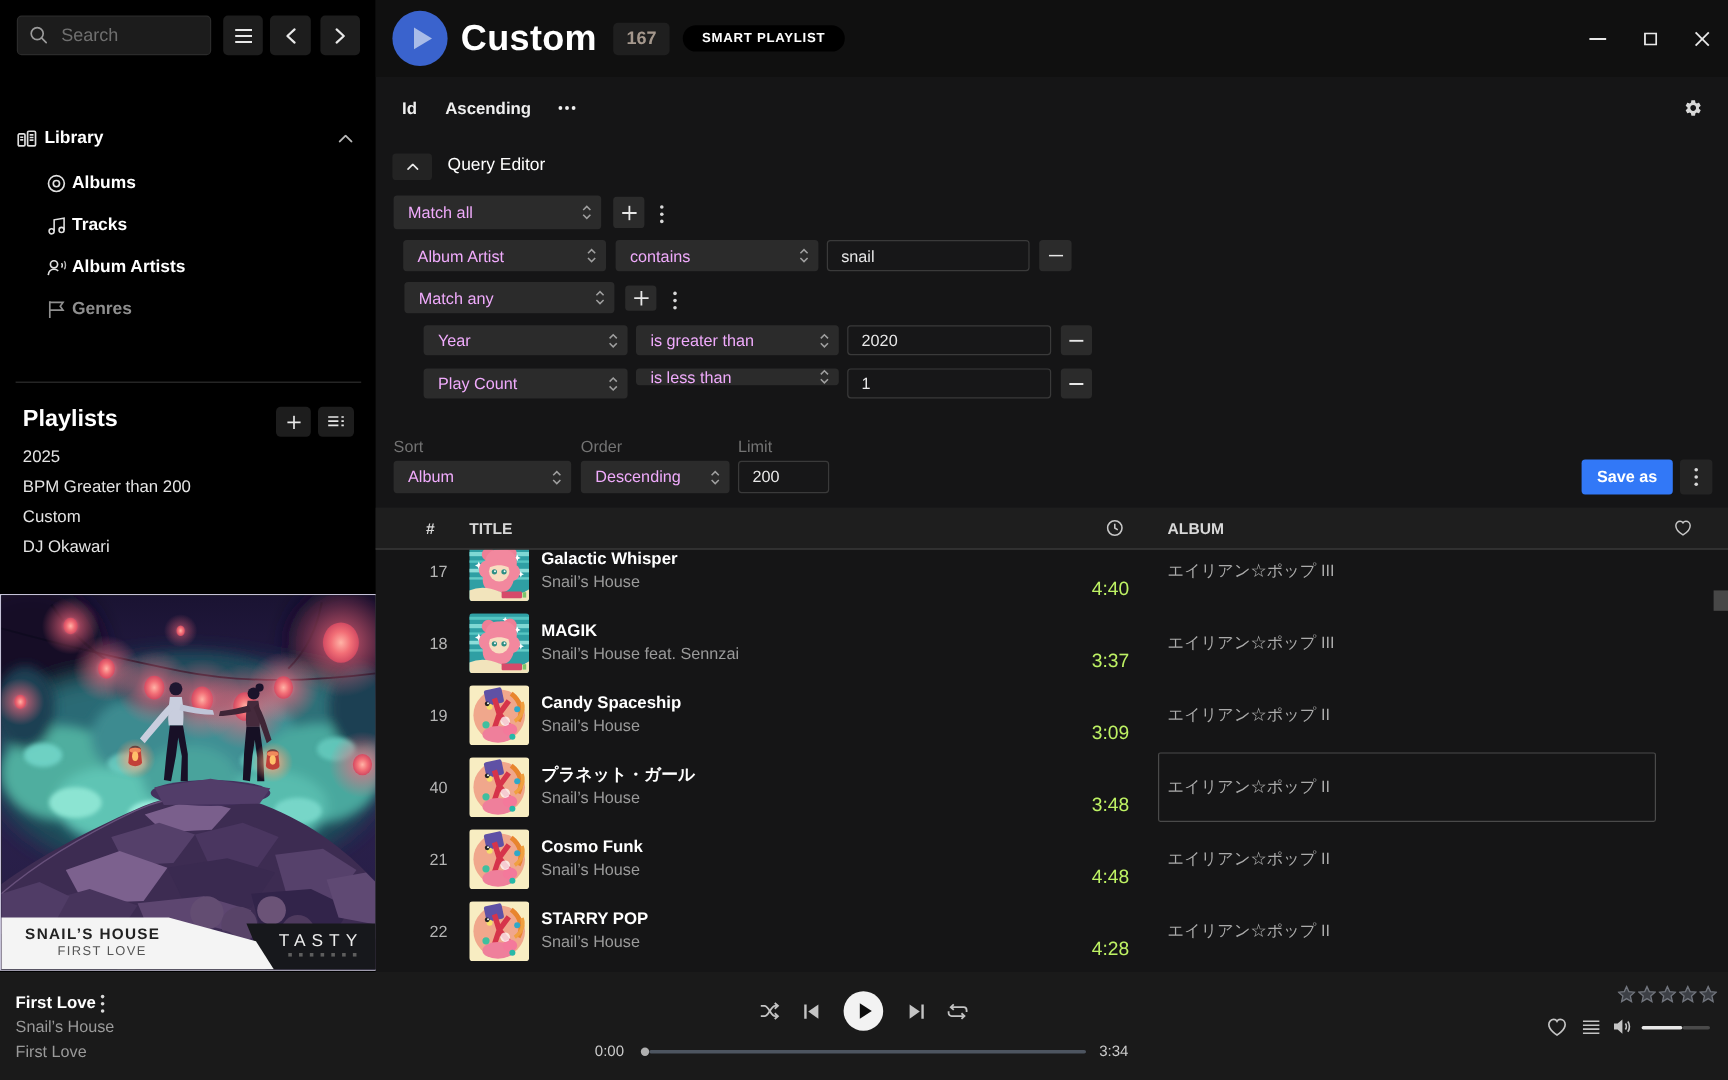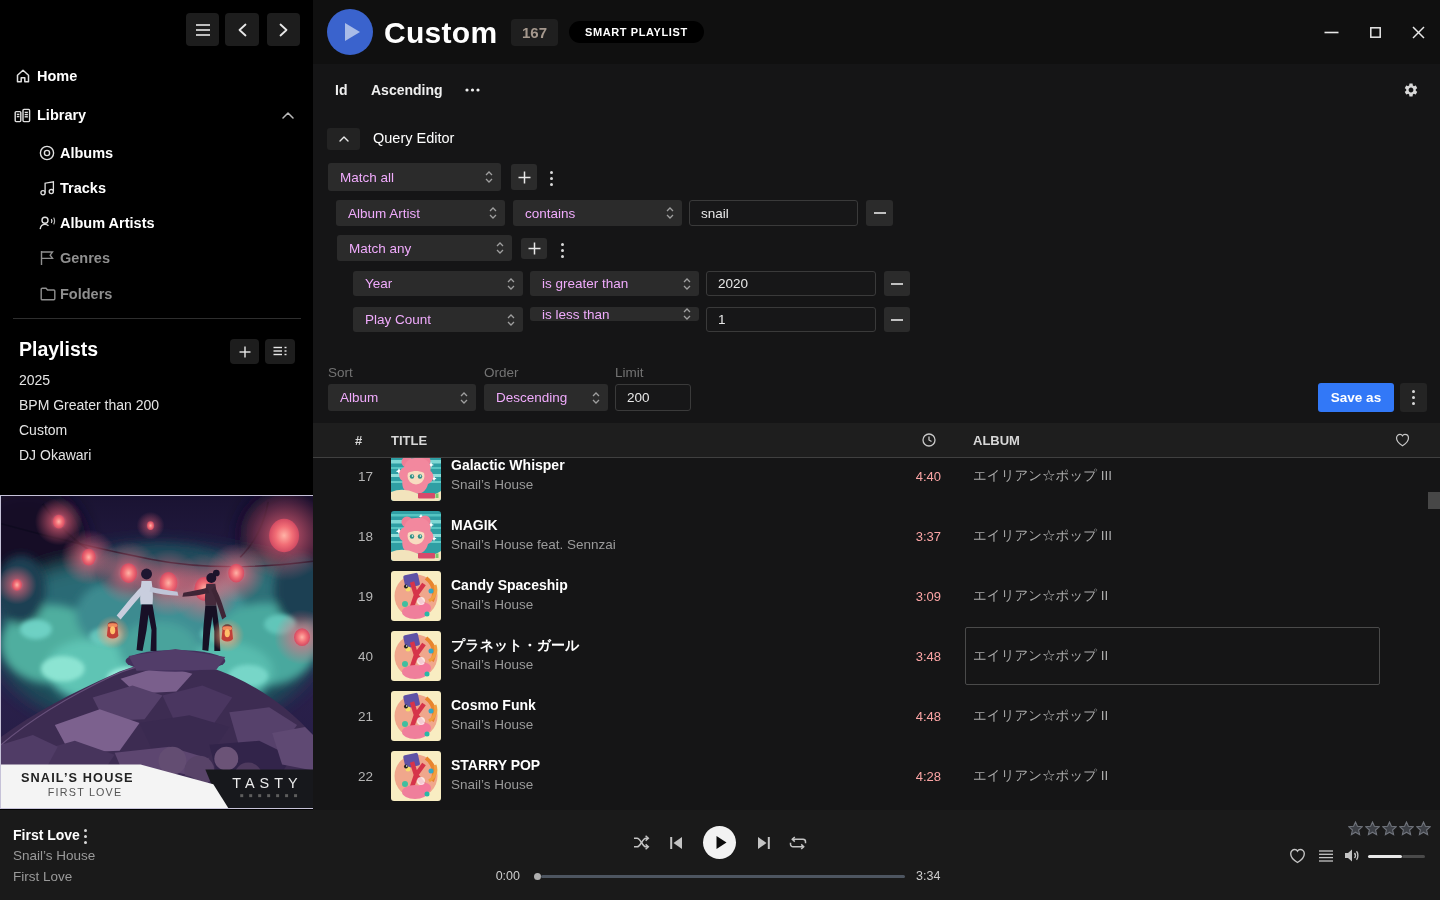--- a/index.html
+++ b/index.html
@@ -30,54 +30,55 @@
 .vdots { position:absolute; display:flex; flex-direction:column; align-items:center; }
 .vdots i { width:3px; height:3px; border-radius:50%; background:#d8d8d8; margin:1.5px 0; }
 .flabel { position:absolute; color:#737373; font-size:13.5px; }
 #thead { position:absolute; left:0; top:423px; width:1127px; height:35px; background:#1e1e1e; border-bottom:1px solid #404040; z-index:5; }
 #thead .h { position:absolute; top:0; height:34px; display:flex; align-items:center; color:#d8d8d8; font-size:13px; font-weight:bold; }
 .trow { position:absolute; left:0; width:933px; height:60px; }
 .trow .num { position:absolute; left:20px; width:40px; top:0; height:60px; display:flex; align-items:center; justify-content:flex-end; color:#b5b5b5; font-size:13.5px; }
 .trow .thumb { position:absolute; left:78px; top:5px; width:50px; height:50px; border-radius:3px; overflow:hidden; }
 .trow .title { position:absolute; left:138px; top:11px; color:#fff; font-size:14px; font-weight:bold; }
 .trow .artist { position:absolute; left:138px; top:31px; color:#9a9a9a; font-size:13.5px; }
-.trow .dur { position:absolute; left:556px; width:72px; top:0; height:60px; display:flex; align-items:center; justify-content:flex-end; color:#fca5a5; font-size:13px; }
+.trow .dur { position:absolute; left:556px; width:72px; top:16px; height:60px; display:flex; align-items:center; justify-content:flex-end; color:#bef264; font-size:16px; }
 .trow .alb { position:absolute; left:660px; top:0; height:60px; display:flex; align-items:center; color:#ababab; font-size:13.5px; }
 #bbar { position:absolute; left:0; top:810px; width:1440px; height:90px; background:#1a1a1a; }
 .star { position:absolute; top:11px; }
 </style>
 </head>
 <body>
 <div id="sidebar">
+  <div id="search">
+    <svg width="17" height="17" viewBox="0 0 17 17" style="margin-left:9px;">
+        <circle cx="7" cy="7" r="5" fill="none" stroke="#9a9a9a" stroke-width="1.4"></circle>
+        <line x1="10.6" y1="10.6" x2="14.5" y2="14.5" stroke="#9a9a9a" stroke-width="1.4" stroke-linecap="round"></line>
+      </svg>
+    <span class="ph">Search</span>
+  </div>
   <div class="sbtn" style="left:186px; top:13px; width:33px; height:33px;">
     <svg width="16" height="14" viewBox="0 0 16 14">
         <g stroke="#e8e8e8" stroke-width="1.6">
           <line x1="1" y1="2" x2="15" y2="2"></line>
           <line x1="1" y1="7" x2="15" y2="7"></line>
           <line x1="1" y1="12" x2="15" y2="12"></line>
         </g>
       </svg>
   </div>
   <div class="sbtn" style="left:225px; top:13px; width:34px; height:33px;">
     <svg width="9" height="14" viewBox="0 0 9 14">
         <polyline points="7.5,1.5 1.5,7 7.5,12.5" fill="none" stroke="#e8e8e8" stroke-width="1.8" stroke-linecap="round" stroke-linejoin="round"></polyline>
       </svg>
   </div>
   <div class="sbtn" style="left:267px; top:13px; width:33px; height:33px;">
     <svg width="9" height="14" viewBox="0 0 9 14">
         <polyline points="1.5,1.5 7.5,7 1.5,12.5" fill="none" stroke="#e8e8e8" stroke-width="1.8" stroke-linecap="round" stroke-linejoin="round"></polyline>
       </svg>
   </div>
 
-  <div class="navrow" style="top:64px;">
-    <svg class="ic" style="left:15px;" width="16" height="16" viewBox="0 0 16 16">
-        <path d="M2.5 7.2 L8 2.3 L13.5 7.2 V13.7 H9.8 V9.8 H6.2 V13.7 H2.5 Z" fill="none" stroke="#e0e0e0" stroke-width="1.5" stroke-linejoin="round"></path>
-      </svg>
-    <span class="txt" style="margin-left:37px;">Home</span>
-  </div>
   <div class="navrow" style="top:103px;">
     <svg class="ic" style="left:14px;" width="17" height="17" viewBox="0 0 17 17">
         <g fill="none" stroke="#e0e0e0" stroke-width="1.4">
           <rect x="1.2" y="4.6" width="5.6" height="10" rx="1"></rect>
           <rect x="9" y="2.4" width="6.6" height="12.2" rx="1"></rect>
           <line x1="2.8" y1="7.4" x2="5.4" y2="7.4"></line>
           <line x1="2.8" y1="9.6" x2="5.4" y2="9.6"></line>
           <line x1="10.7" y1="5.4" x2="13.9" y2="5.4"></line>
           <line x1="10.7" y1="7.6" x2="13.9" y2="7.6"></line>
           <line x1="10.7" y1="9.8" x2="13.9" y2="9.8"></line>
@@ -117,26 +118,20 @@
     <span class="txt" style="margin-left:60px;">Album Artists</span>
   </div>
   <div class="navrow" style="top:246px;">
     <svg class="ic" style="left:40px;" width="14" height="16" viewBox="0 0 14 16">
         <g fill="none" stroke="#8f8f8f" stroke-width="1.4">
           <line x1="1.5" y1="1" x2="1.5" y2="15"></line>
           <path d="M1.5 2 H12.5 L10.2 5.2 L12.5 8.4 H1.5"></path>
         </g>
       </svg>
     <span class="txt dim" style="margin-left:60px;">Genres</span>
-  </div>
-  <div class="navrow" style="top:282px;">
-    <svg class="ic" style="left:40px;" width="16" height="14" viewBox="0 0 16 14">
-        <path d="M1.2 2.2 a1 1 0 0 1 1-1 H6 L7.6 3 H13.8 a1 1 0 0 1 1 1 V11.8 a1 1 0 0 1 -1 1 H2.2 a1 1 0 0 1 -1-1 Z" fill="none" stroke="#8f8f8f" stroke-width="1.4"></path>
-      </svg>
-    <span class="txt dim" style="margin-left:60px;">Folders</span>
   </div>
   <div class="abs" style="left:13px; top:318px; width:288px; height:1px; background:#2e2e2e;"></div>
   <div class="abs" style="left:19px; top:338px; font-size:19.5px; font-weight:bold; color:#fff;">Playlists</div>
   <div class="sbtn" style="left:230px; top:339px; width:29px; height:25px;">
     <svg width="12" height="12" viewBox="0 0 12 12">
         <g stroke="#e8e8e8" stroke-width="1.4">
           <line x1="6" y1="0.5" x2="6" y2="11.5"></line>
           <line x1="0.5" y1="6" x2="11.5" y2="6"></line>
         </g>
       </svg>

